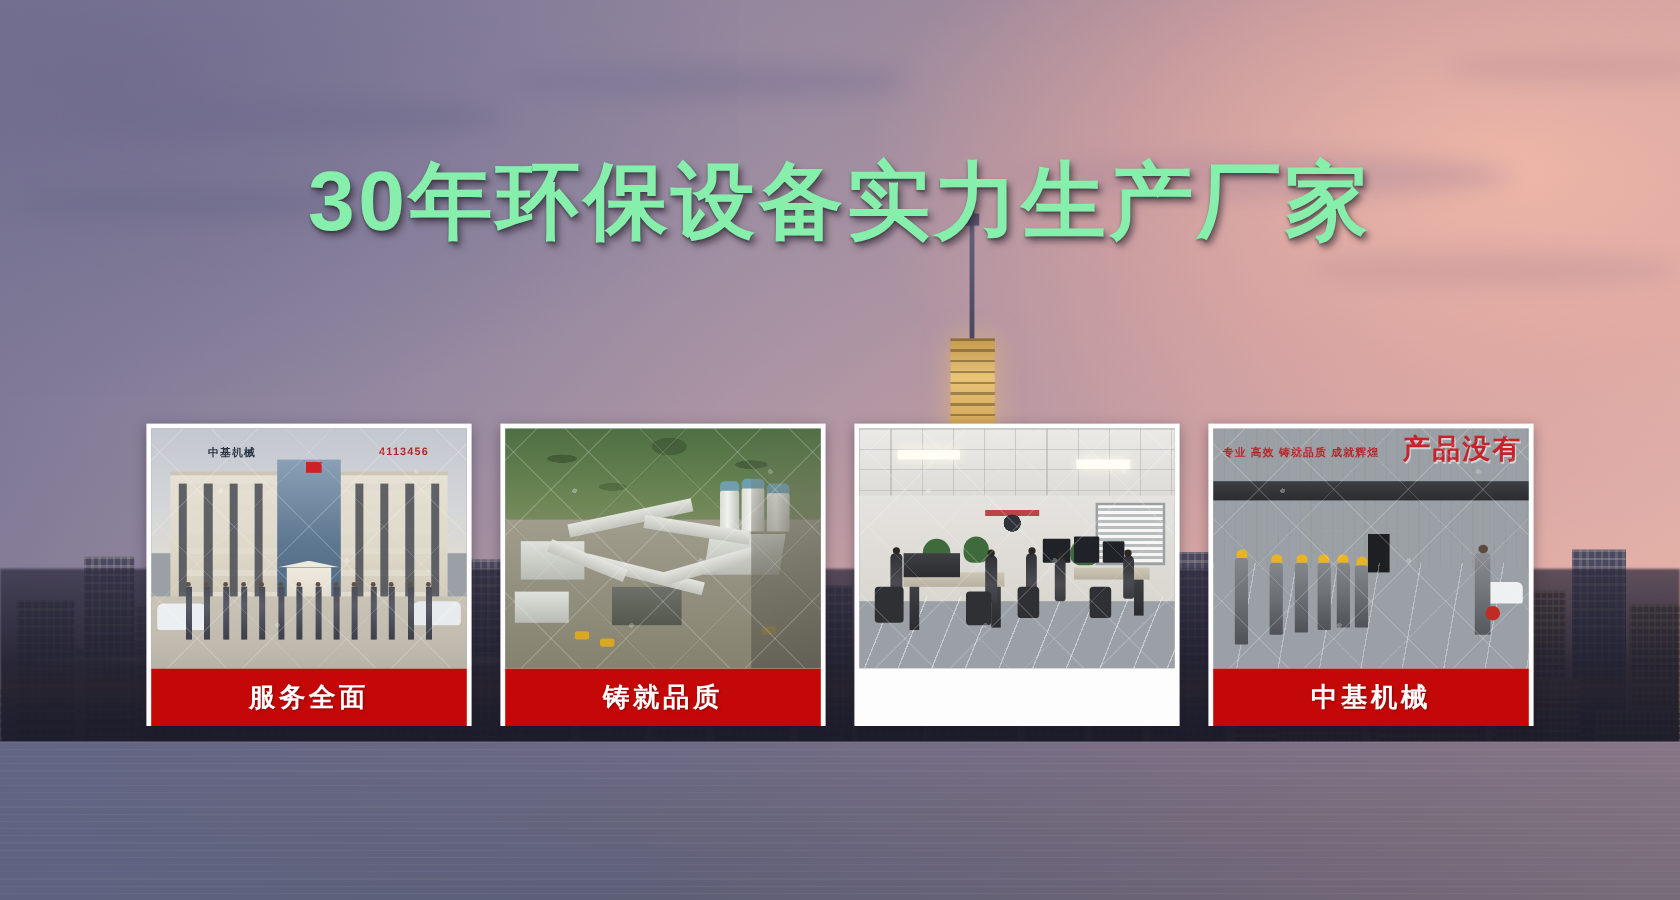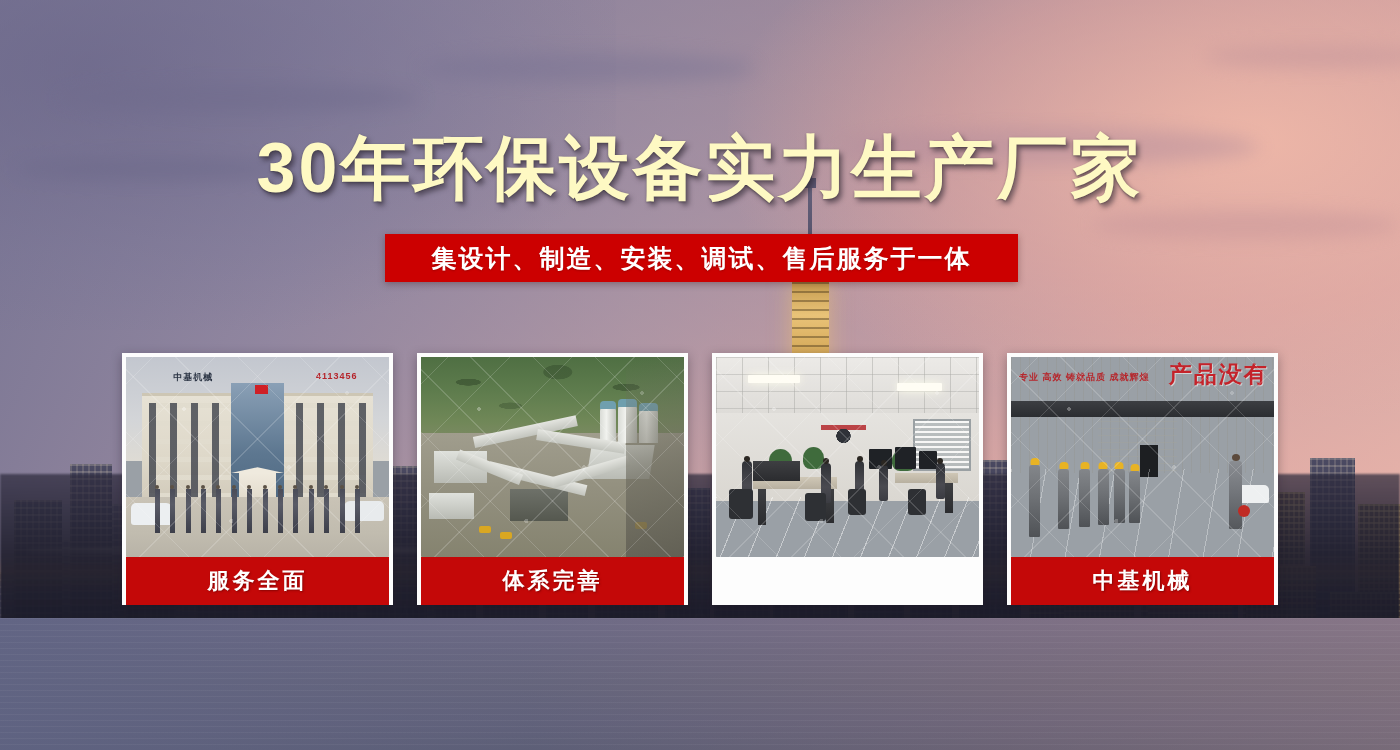--- a/index.html
+++ b/index.html
@@ -141,21 +141,21 @@
   }
   .water::after {
     content:""; position:absolute; inset:0;
     background-image:repeating-linear-gradient(180deg, rgba(255,255,255,.045) 0 1px, transparent 1px 6px);
   }
 
   
   .headline {
     position:absolute; left:0; right:0; top:128px;
     text-align:center;
-    font-size:70px; font-weight:bold; color:#fef9c3;
+    font-size:70px; font-weight:bold; color:#86efac;
     letter-spacing:3px; line-height:1.15;
     text-shadow:3px 4px 5px rgba(40,32,44,.55), 0 1px 2px rgba(30,26,38,.45);
     white-space:nowrap;
   }
 
   
   .subtitle-bar {
     position:absolute; left:385px; top:234px;
     width:633px; height:48px;
     background:#cc0000;
@@ -444,23 +444,20 @@
 
     <div class="hill-glow"></div>
     <div class="bridge"></div>
     <div class="hill"></div>
   </div>
 
   <div class="water"></div>
 
   <div class="headline">30年环保设备实力生产厂家</div>
 
-  <div class="subtitle-bar">
-    <span class="txt">集设计、制造、安装、调试、售后服务于一体</span>
-  </div>
 
   <div class="cards">
 
     <div class="card">
       <div class="photo p1">
         <div class="b-sky"></div>
         <div class="tree-l"></div>
         <div class="tree-r"></div>
         <div class="b-body"></div>
         <div class="b-core"></div>
@@ -507,21 +504,21 @@
         <div class="conv" style="left:26%;top:52%;width:38%;transform:rotate(14deg);"></div>
         <div class="conv" style="left:44%;top:36%;width:34%;transform:rotate(9deg);"></div>
         <div class="conv" style="left:50%;top:60%;width:30%;transform:rotate(-16deg);"></div>
         <div class="conv" style="left:14%;top:46%;width:26%;transform:rotate(22deg);"></div>
         <div class="dig" style="left:22%;bottom:12%;"></div>
         <div class="dig" style="left:30%;bottom:9%;"></div>
         <div class="dig" style="right:14%;bottom:14%;"></div>
         <div class="road"></div>
         <div class="mesh"></div>
       </div>
-      <div class="cap">体系完善</div>
+      <div class="cap">铸就品质</div>
     </div>
 
     <div class="card">
       <div class="photo p3">
         <div class="ceil"></div>
         <div class="lamp" style="left:12%;top:9%;width:20%;"></div>
         <div class="lamp" style="right:14%;top:13%;width:17%;"></div>
         <div class="wall"></div>
         <div class="win"></div>
         <div class="logo"></div>

